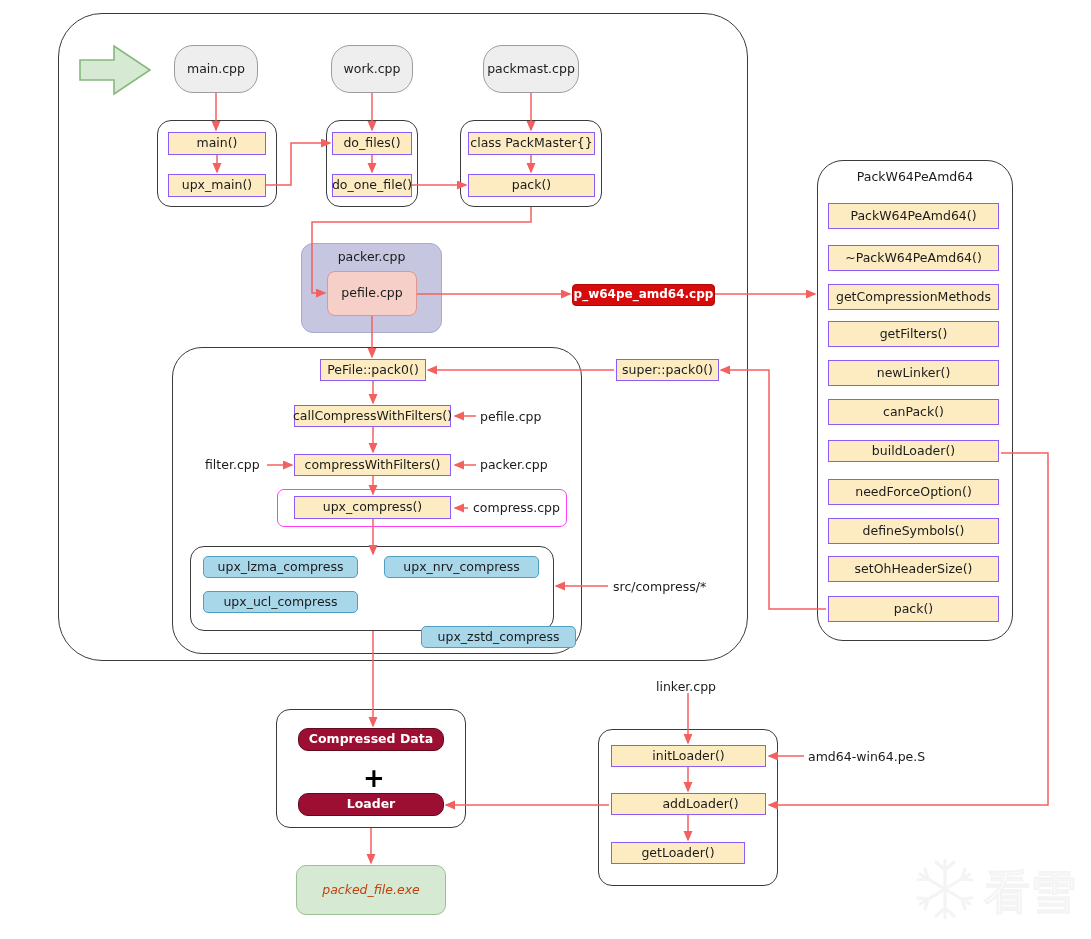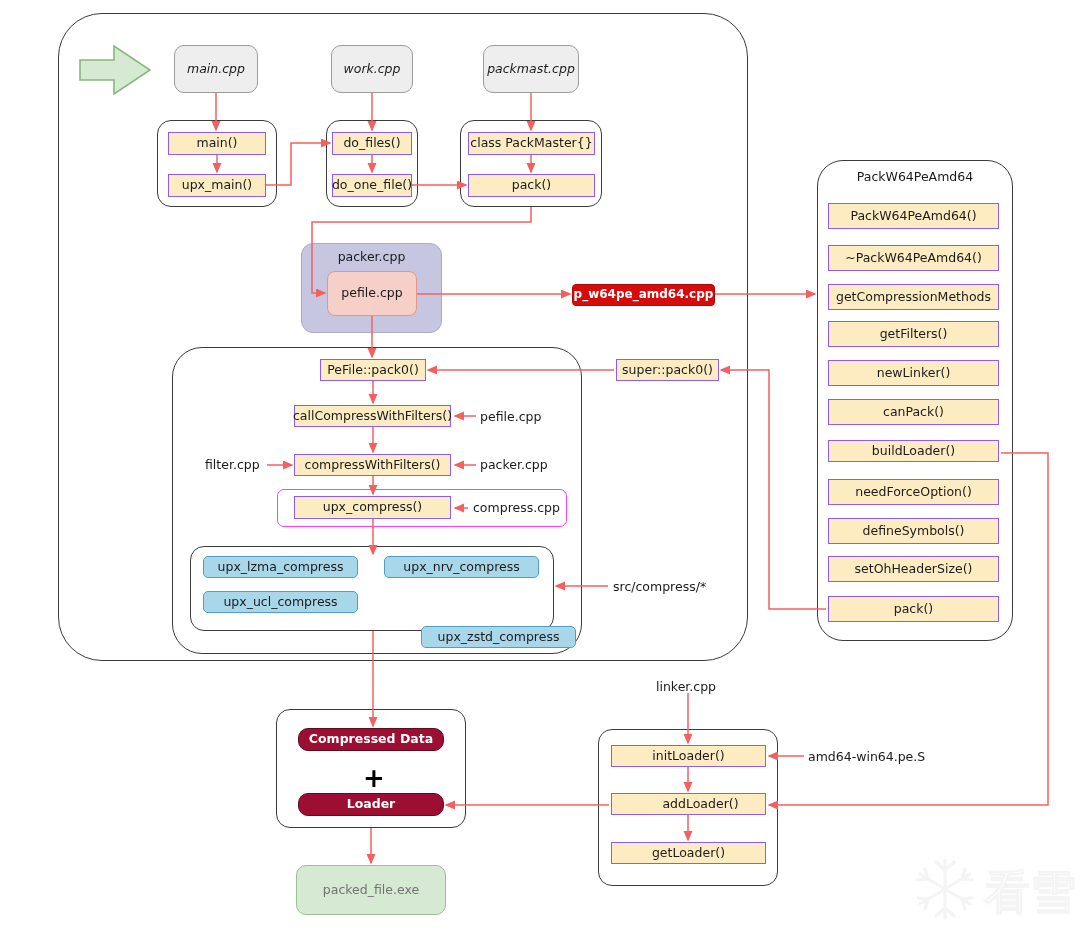--- a/index.html
+++ b/index.html
@@ -21,36 +21,36 @@
     color:#1b1b1b;
     line-height:1.15;
     white-space:nowrap;
     z-index:5;
     border-radius:10px;
   }
   .n-yellow {
     background:#fdecc2; border:1px solid #8b5cf6; border-radius:0;
   }
   .n-gray {
-    background:#eeeeee; border:1px solid #9c9c9c; border-radius:10px;font-style:italic;
+    background:#eeeeee; border:1px solid #9c9c9c; border-radius:19px;
   }
   .n-blue {
     background:#a9d7ea; border:1px solid #4e9fc1; border-radius:5px;
   }
   .n-red {
     background:#d60b0b; border:1px solid #b00707; border-radius:4px;
     color:#ffffff; font-weight:bold; font-size:12px;
   }
   .n-darkred {
     background:#9c0f33; border:1px solid #5f0a1f;
     color:#ffffff; font-weight:bold; font-size:12.5px;
   }
   .n-green {
     background:#d6e9d2; border:1px solid #9dbf95;
-    color:#737373; font-size:12.5px;
+    color:#c2410c; font-size:12.5px;font-style:italic;
   }
   .n-pink {
     background:#f7cfc9; border:1px solid #e2968c; border-radius:8px;
   }
 
   
   .cont { position:absolute; z-index:2; }
   .c-outer   { border:1.3px solid #3b3b3b; border-radius:44px; background:transparent; }
   .c-group   { border:1.3px solid #3b3b3b; border-radius:14px; background:transparent; }
   .c-big     { border:1.3px solid #3b3b3b; border-radius:30px; background:transparent; }
@@ -248,21 +248,21 @@
   </div>
 
   <div class="lbl" style="left:656px; top:679px;">linker.cpp</div>
   <div class="cont c-group" style="left:598px; top:729px; width:180px; height:157px;"></div>
   <div class="node n-yellow" style="left:611px; top:745px; width:155px; height:22px;">
     <span>initLoader()</span>
   </div>
   <div class="node n-yellow" style="left:611px; top:793px; width:155px; height:22px;padding-left:24px;">
     <span>addLoader()</span>
   </div>
-  <div class="node n-yellow" style="left:611px; top:842px; width:155px; height:22px;">
+  <div class="node n-yellow" style="left:611px; top:842px; width:134px; height:22px;">
     <span>getLoader()</span>
   </div>
   <div class="lbl" style="left:808px; top:749px;">amd64-win64.pe.S</div>
 
   <svg class="wires">
     <defs>
       <marker id="ar" markerWidth="7" markerHeight="7" refX="6" refY="3" orient="auto" markerUnits="strokeWidth">
         <path d="M0,0 L7,3 L0,6 z" fill="#f4605f"></path>
       </marker>
     </defs>

